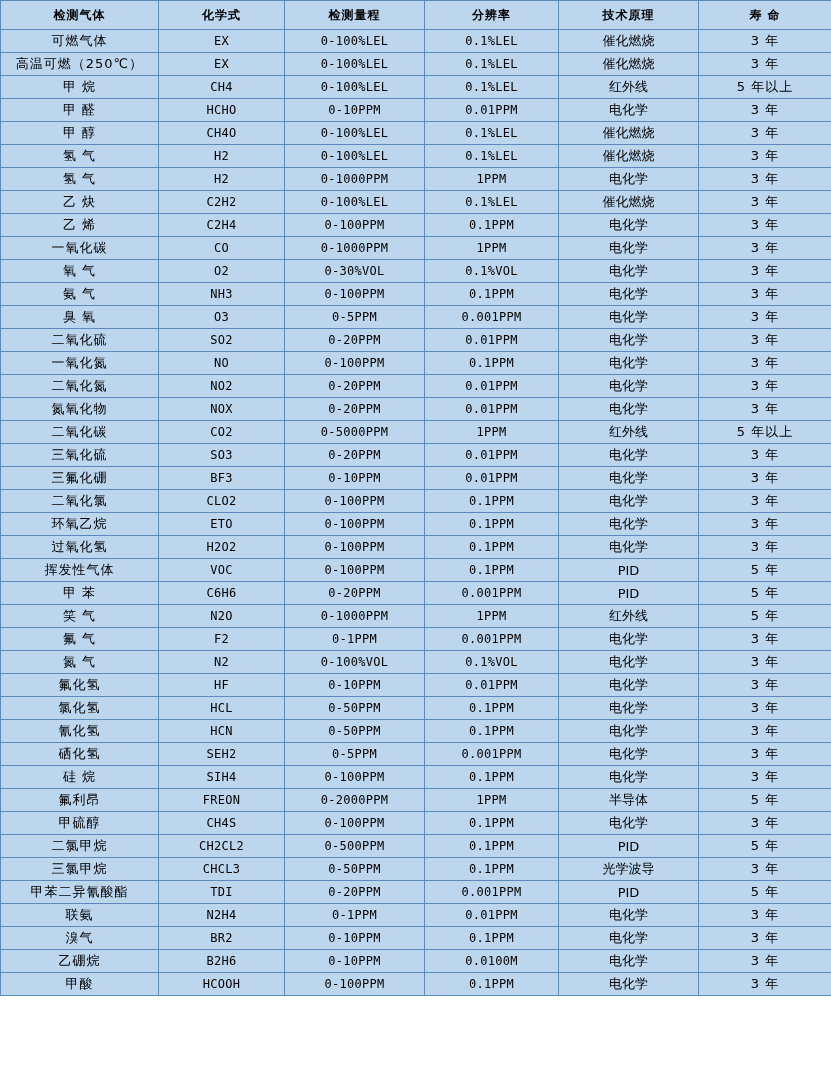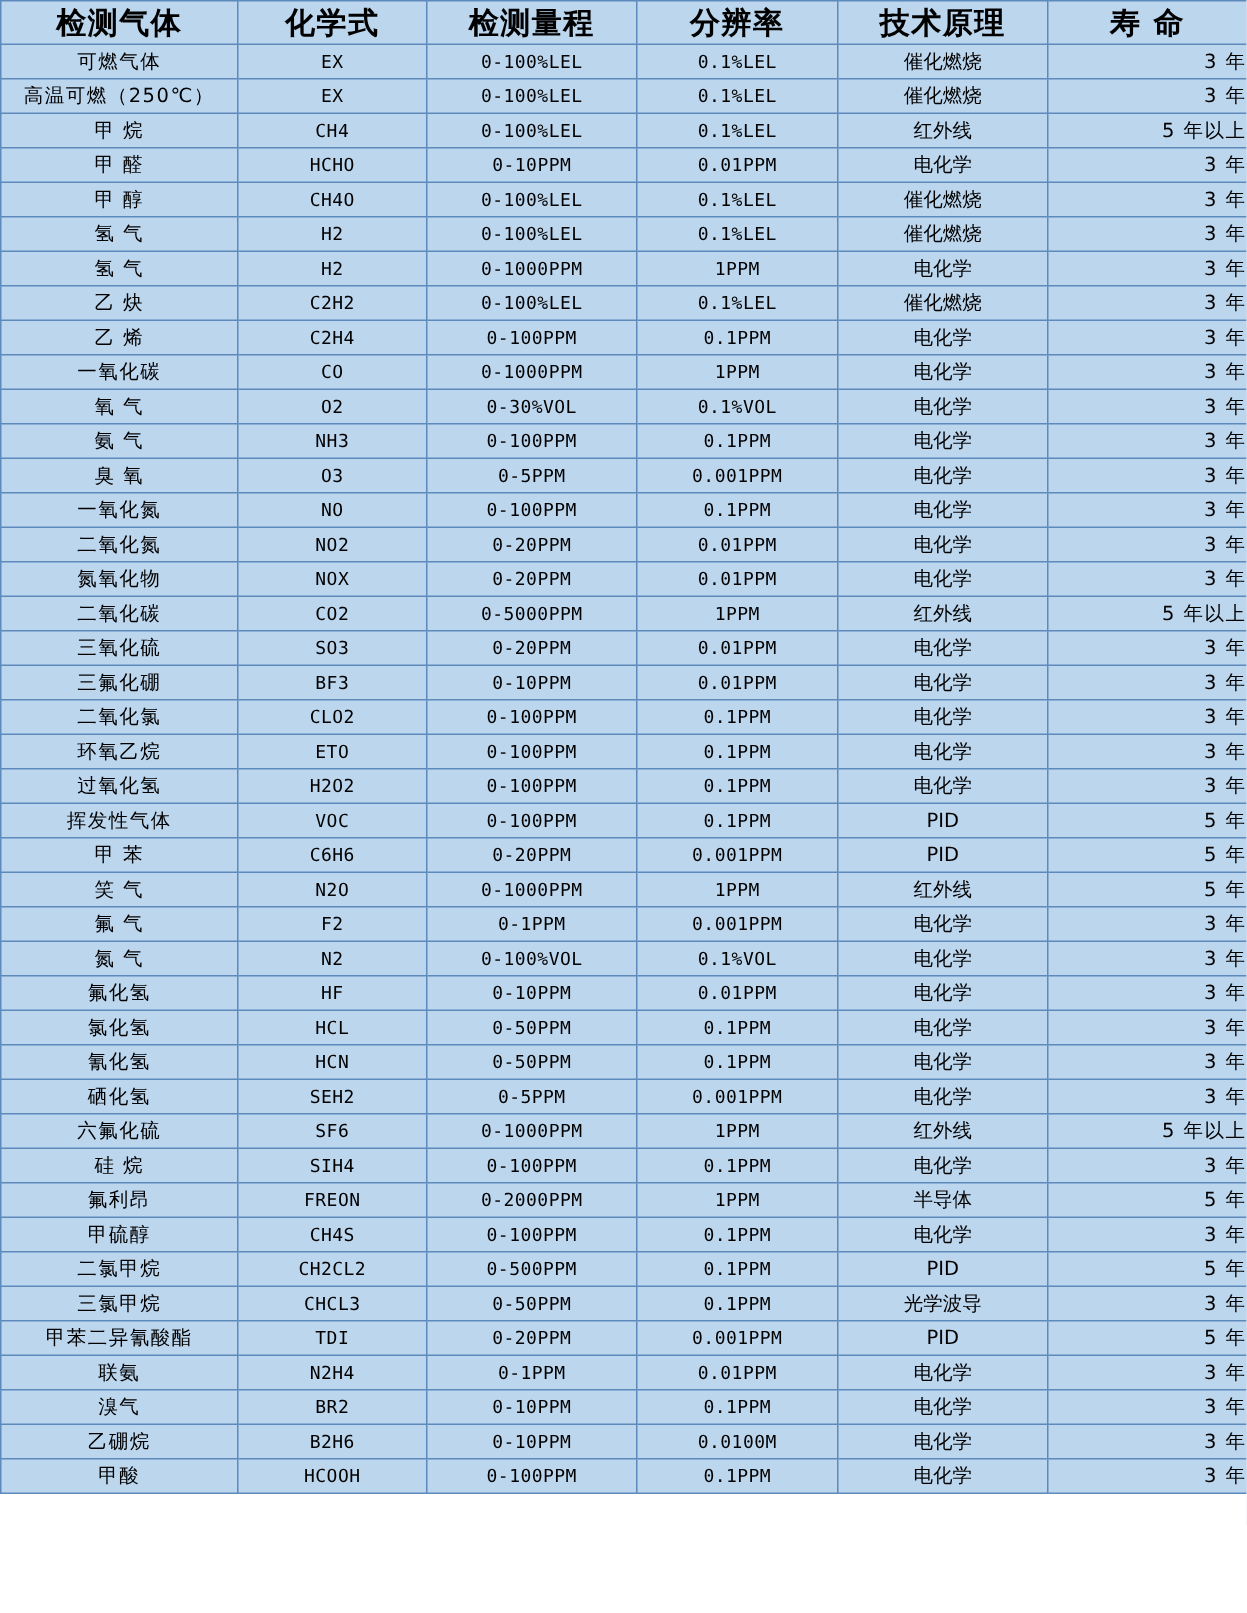--- a/index.html
+++ b/index.html
@@ -36,21 +36,21 @@
     text-align: center;
     vertical-align: middle;
     color: #000000;
     background: #bcd6ee;
     padding: 0;
     white-space: nowrap;
     overflow: hidden;
   }
   table.gas-table thead th {
     height: 28px;
-    font-size: 20px;
+    font-size: 12px;
     font-weight: bold;
     letter-spacing: 1px;
     font-family: "DejaVu Sans", "Liberation Sans", sans-serif;
   }
   table.gas-table tbody td {
     height: 22px;
     font-size: 13px;
     font-weight: normal;
     font-family: "DejaVu Sans", "Liberation Sans", sans-serif;
   }
@@ -59,21 +59,20 @@
   }
   table.gas-table tbody td.formula,
   table.gas-table tbody td.range,
   table.gas-table tbody td.resolution {
     font-family: "DejaVu Sans Mono", "Liberation Mono", monospace;
     font-size: 12px;
     letter-spacing: 0.3px;
   }
   table.gas-table tbody td.life {
     letter-spacing: 1px;
-    text-align: right;
   }
 </style>
 </head>
 <body>
 
 <div id="sheet">
   <table class="gas-table">
     <colgroup>
       <col class="c0">
         <col class="c1">
@@ -191,20 +190,28 @@
         </tr>
         <tr>
           <td class="name">臭 氧</td>
           <td class="formula">O3</td>
           <td class="range">0-5PPM</td>
           <td class="resolution">0.001PPM</td>
           <td class="principle">电化学</td>
           <td class="life">3 年</td>
         </tr>
         <tr>
+          <td class="name">二氧化硫</td>
+          <td class="formula">SO2</td>
+          <td class="range">0-20PPM</td>
+          <td class="resolution">0.01PPM</td>
+          <td class="principle">电化学</td>
+          <td class="life">3 年</td>
+        </tr>
+        <tr>
           <td class="name">一氧化氮</td>
           <td class="formula">NO</td>
           <td class="range">0-100PPM</td>
           <td class="resolution">0.1PPM</td>
           <td class="principle">电化学</td>
           <td class="life">3 年</td>
         </tr>
         <tr>
           <td class="name">二氧化氮</td>
           <td class="formula">NO2</td>
@@ -335,28 +342,20 @@
         </tr>
         <tr>
           <td class="name">硒化氢</td>
           <td class="formula">SEH2</td>
           <td class="range">0-5PPM</td>
           <td class="resolution">0.001PPM</td>
           <td class="principle">电化学</td>
           <td class="life">3 年</td>
         </tr>
         <tr>
-          <td class="name">六氟化硫</td>
-          <td class="formula">SF6</td>
-          <td class="range">0-1000PPM</td>
-          <td class="resolution">1PPM</td>
-          <td class="principle">红外线</td>
-          <td class="life">5 年以上</td>
-        </tr>
-        <tr>
           <td class="name">硅 烷</td>
           <td class="formula">SIH4</td>
           <td class="range">0-100PPM</td>
           <td class="resolution">0.1PPM</td>
           <td class="principle">电化学</td>
           <td class="life">3 年</td>
         </tr>
         <tr>
           <td class="name">氟利昂</td>
           <td class="formula">FREON</td>

